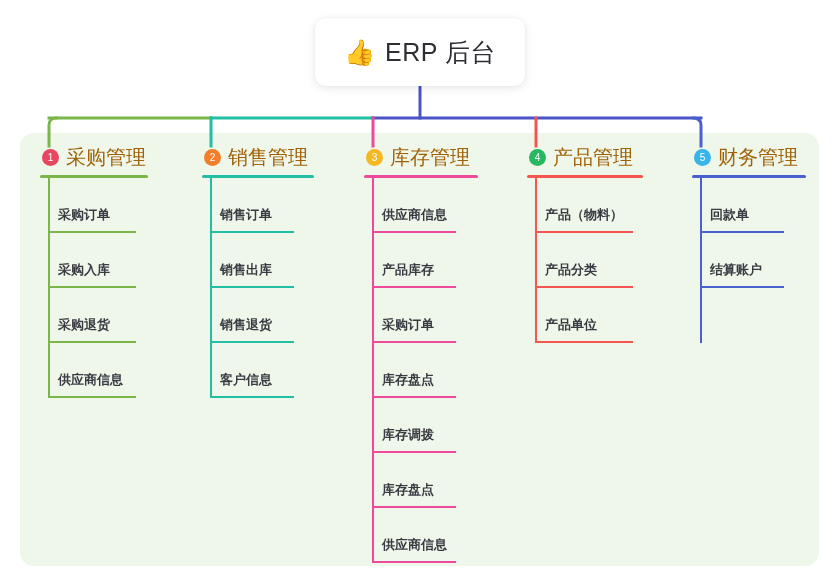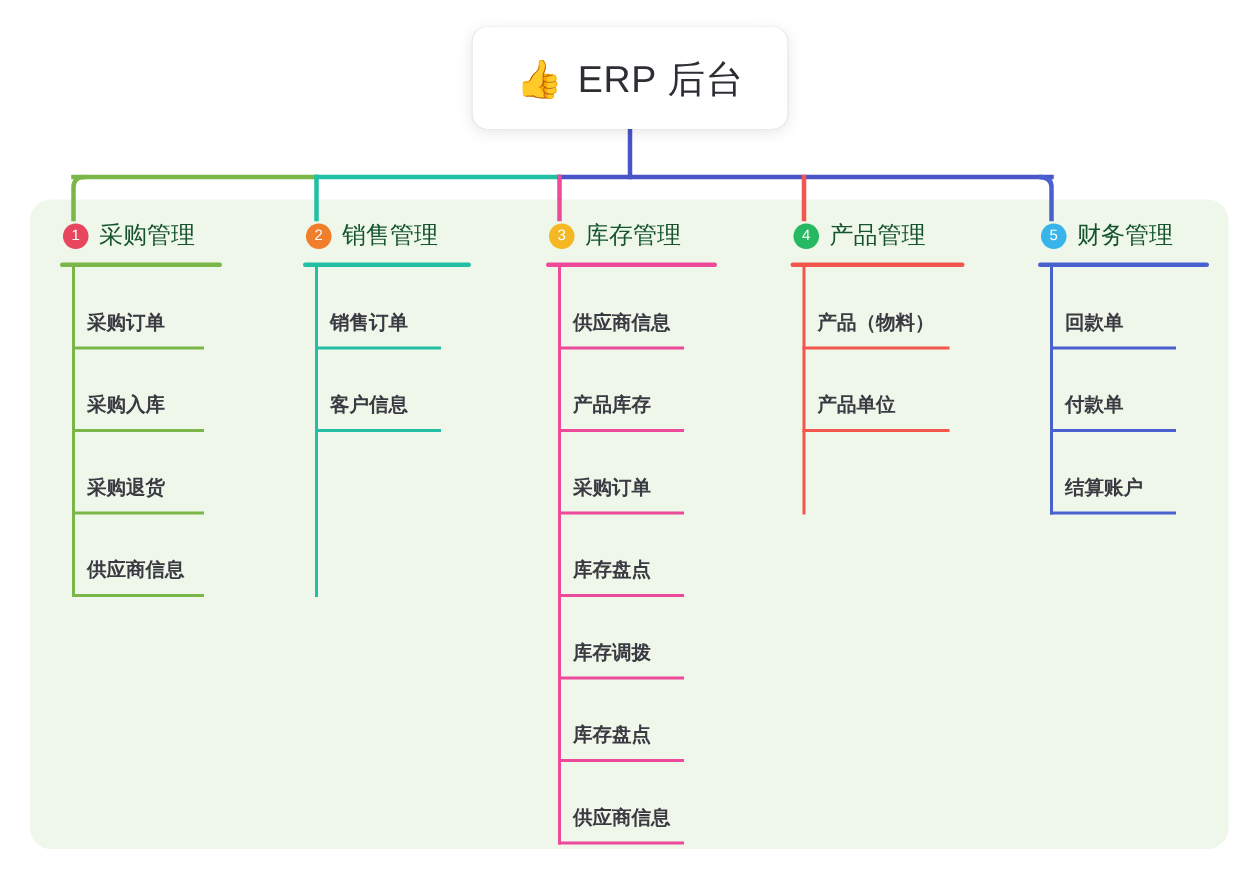--- a/index.html
+++ b/index.html
@@ -82,22 +82,22 @@
     width: 17px; height: 17px;
     border-radius: 50%;
     color: #ffffff;
     font-size: 10px;
     line-height: 17px;
     text-align: center;
     flex: 0 0 auto;
     font-family: "Liberation Sans", sans-serif;
   }
   .col-title {
-    font-size: 16px;
-    color: #14532d;
+    font-size: 20px;
+    color: #a16207;
     white-space: nowrap;
   }
   .col-rule {
     height: 3px;
     border-radius: 2px;
     margin-top: 6px;
   }
 
   
   .leaves { position: relative; margin-top: 0; }
@@ -184,20 +184,28 @@
           <span class="col-title">销售管理</span>
         </div>
         <div class="col-rule" style="width: 112px; background: rgb(35, 191, 165);"></div>
         <div class="leaves">
           <div class="leaf-spine" style="background: rgb(35, 191, 165); height: 220px;"></div>
           <div class="leaf">
             <span class="leaf-label">销售订单</span>
             <div class="leaf-rule" style="width: 84px; background: rgb(35, 191, 165);"></div>
           </div>
           <div class="leaf">
+            <span class="leaf-label">销售出库</span>
+            <div class="leaf-rule" style="width: 84px; background: rgb(35, 191, 165);"></div>
+          </div>
+          <div class="leaf">
+            <span class="leaf-label">销售退货</span>
+            <div class="leaf-rule" style="width: 84px; background: rgb(35, 191, 165);"></div>
+          </div>
+          <div class="leaf">
             <span class="leaf-label">客户信息</span>
             <div class="leaf-rule" style="width: 84px; background: rgb(35, 191, 165);"></div>
           </div>
         </div>
       </div>
       <div class="col" style="left: 364px;">
         <div class="col-head">
           <span class="badge" style="background: rgb(245, 183, 34);">3</span>
           <span class="col-title">库存管理</span>
         </div>
@@ -240,42 +248,42 @@
           <span class="col-title">产品管理</span>
         </div>
         <div class="col-rule" style="width: 116px; background: rgb(242, 86, 79);"></div>
         <div class="leaves">
           <div class="leaf-spine" style="background: rgb(242, 86, 79); height: 165px;"></div>
           <div class="leaf">
             <span class="leaf-label">产品（物料）</span>
             <div class="leaf-rule" style="width: 98px; background: rgb(242, 86, 79);"></div>
           </div>
           <div class="leaf">
+            <span class="leaf-label">产品分类</span>
+            <div class="leaf-rule" style="width: 98px; background: rgb(242, 86, 79);"></div>
+          </div>
+          <div class="leaf">
             <span class="leaf-label">产品单位</span>
             <div class="leaf-rule" style="width: 98px; background: rgb(242, 86, 79);"></div>
           </div>
         </div>
       </div>
       <div class="col" style="left: 692px;">
         <div class="col-head">
           <span class="badge" style="background: rgb(56, 180, 234);">5</span>
           <span class="col-title">财务管理</span>
         </div>
         <div class="col-rule" style="width: 114px; background: rgb(74, 96, 207);"></div>
         <div class="leaves">
           <div class="leaf-spine" style="background: rgb(74, 96, 207); height: 165px;"></div>
           <div class="leaf">
             <span class="leaf-label">回款单</span>
             <div class="leaf-rule" style="width: 84px; background: rgb(74, 96, 207);"></div>
           </div>
           <div class="leaf">
-            <span class="leaf-label">付款单</span>
-            <div class="leaf-rule" style="width: 84px; background: rgb(74, 96, 207);"></div>
-          </div>
-          <div class="leaf">
             <span class="leaf-label">结算账户</span>
             <div class="leaf-rule" style="width: 84px; background: rgb(74, 96, 207);"></div>
           </div>
         </div>
       </div>
     </div>
 
 </div>
 
 </body></html>

